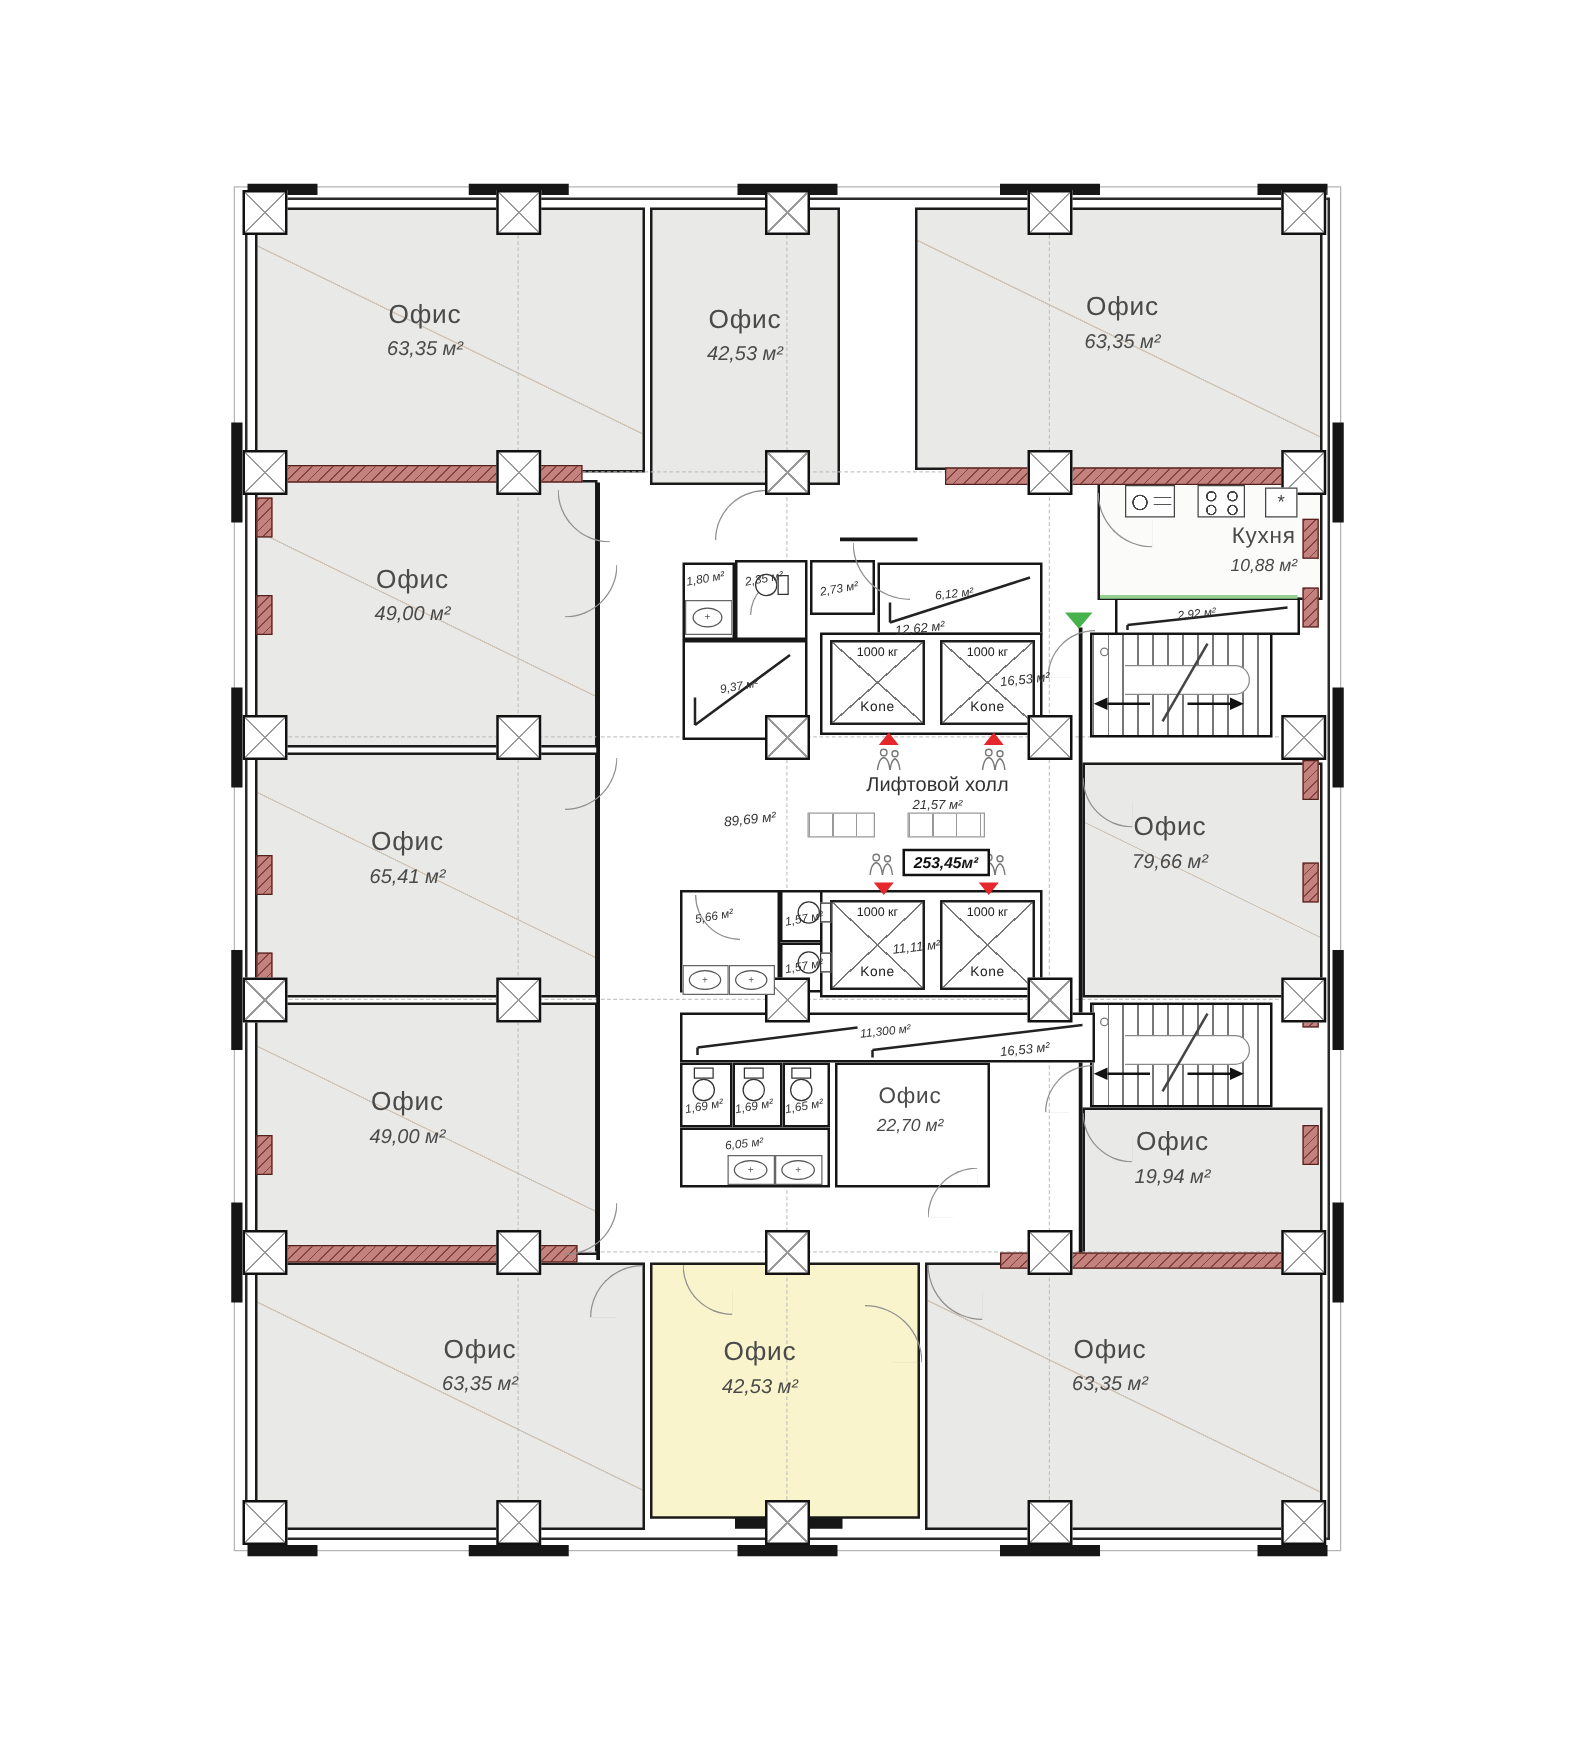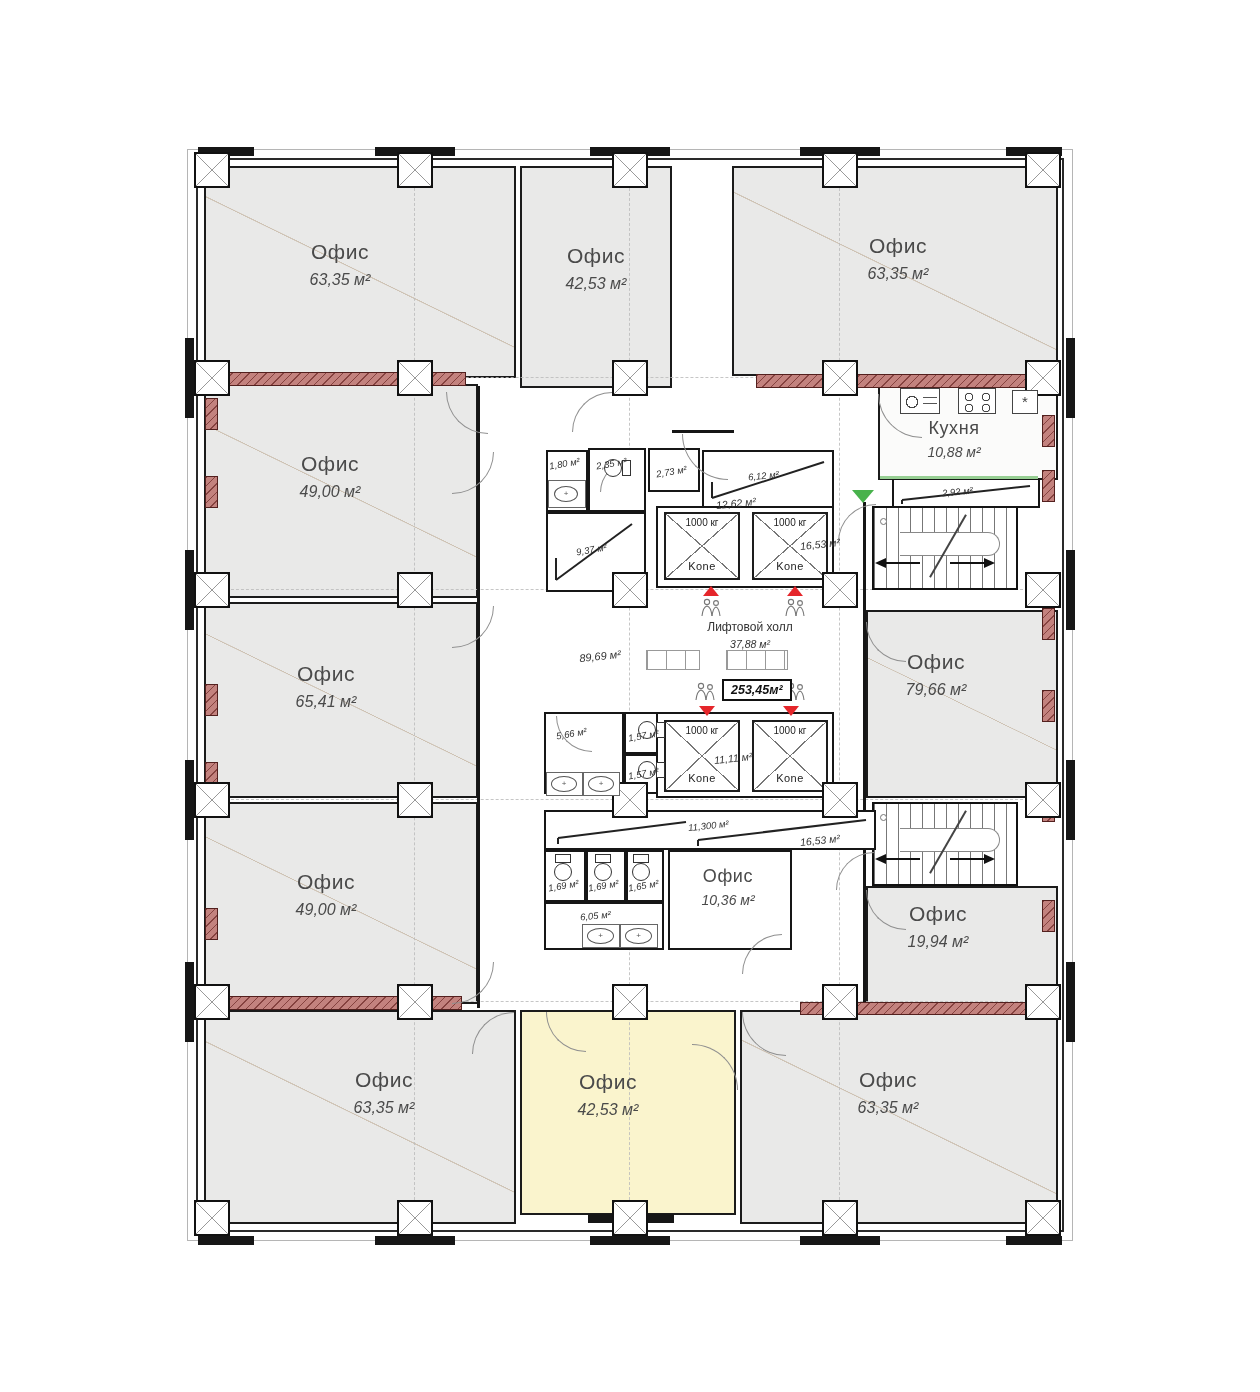--- a/index.html
+++ b/index.html
@@ -318,29 +318,29 @@
   <div class="abs rl" style="left:528px;top:1070px;width:160px;">
     <div class="rn">Офис</div>
     <div class="ra">42,53 м²</div>
   </div>
   <div class="abs rl" style="left:808px;top:1068px;width:160px;">
     <div class="rn">Офис</div>
     <div class="ra">63,35 м²</div>
   </div>
   <div class="abs rl sm" style="left:648px;top:866px;width:160px;">
     <div class="rn">Офис</div>
-    <div class="ra">10,36 м²</div>
-  </div>
-  <div class="abs rl sm" style="left:874px;top:418px;width:160px;">
+    <div class="ra">22,70 м²</div>
+  </div>
+  <div class="abs rl sm" style="left:931px;top:418px;width:160px;">
     <div class="rn">Кухня</div>
     <div class="ra">10,88 м²</div>
   </div>
 
-  <div class="abs sl" style="left:660px;top:620px;width:180px;text-align:center;font-size:12px;font-style:normal;">Лифтовой холл</div>
-  <div class="abs sl" style="left:660px;top:638px;width:180px;text-align:center;font-size:10.5px;">37,88 м²</div>
+  <div class="abs sl" style="left:660px;top:620px;width:180px;text-align:center;font-size:16px;font-style:normal;">Лифтовой холл</div>
+  <div class="abs sl" style="left:660px;top:638px;width:180px;text-align:center;font-size:10.5px;">21,57 м²</div>
   <div class="abs sl tilt2" style="left:560px;top:650px;width:80px;text-align:center;font-size:11px;">89,69 м²</div>
   <div class="abs total" style="left:722px;top:679px;">253,45м²</div>
 
   <div class="abs sl tilt" style="left:549px;top:458px;">1,80 м²</div>
   <div class="abs sl tilt" style="left:596px;top:458px;">2,35 м²</div>
   <div class="abs sl tilt" style="left:656px;top:466px;">2,73 м²</div>
   <div class="abs sl tilt2" style="left:748px;top:470px;">6,12 м²</div>
   <div class="abs sl tilt2" style="left:716px;top:497px;font-size:10.5px;">12,62 м²</div>
   <div class="abs sl tilt" style="left:576px;top:544px;">9,37 м²</div>
   <div class="abs sl tilt2" style="left:800px;top:538px;font-size:10.5px;">16,53 м²</div>

